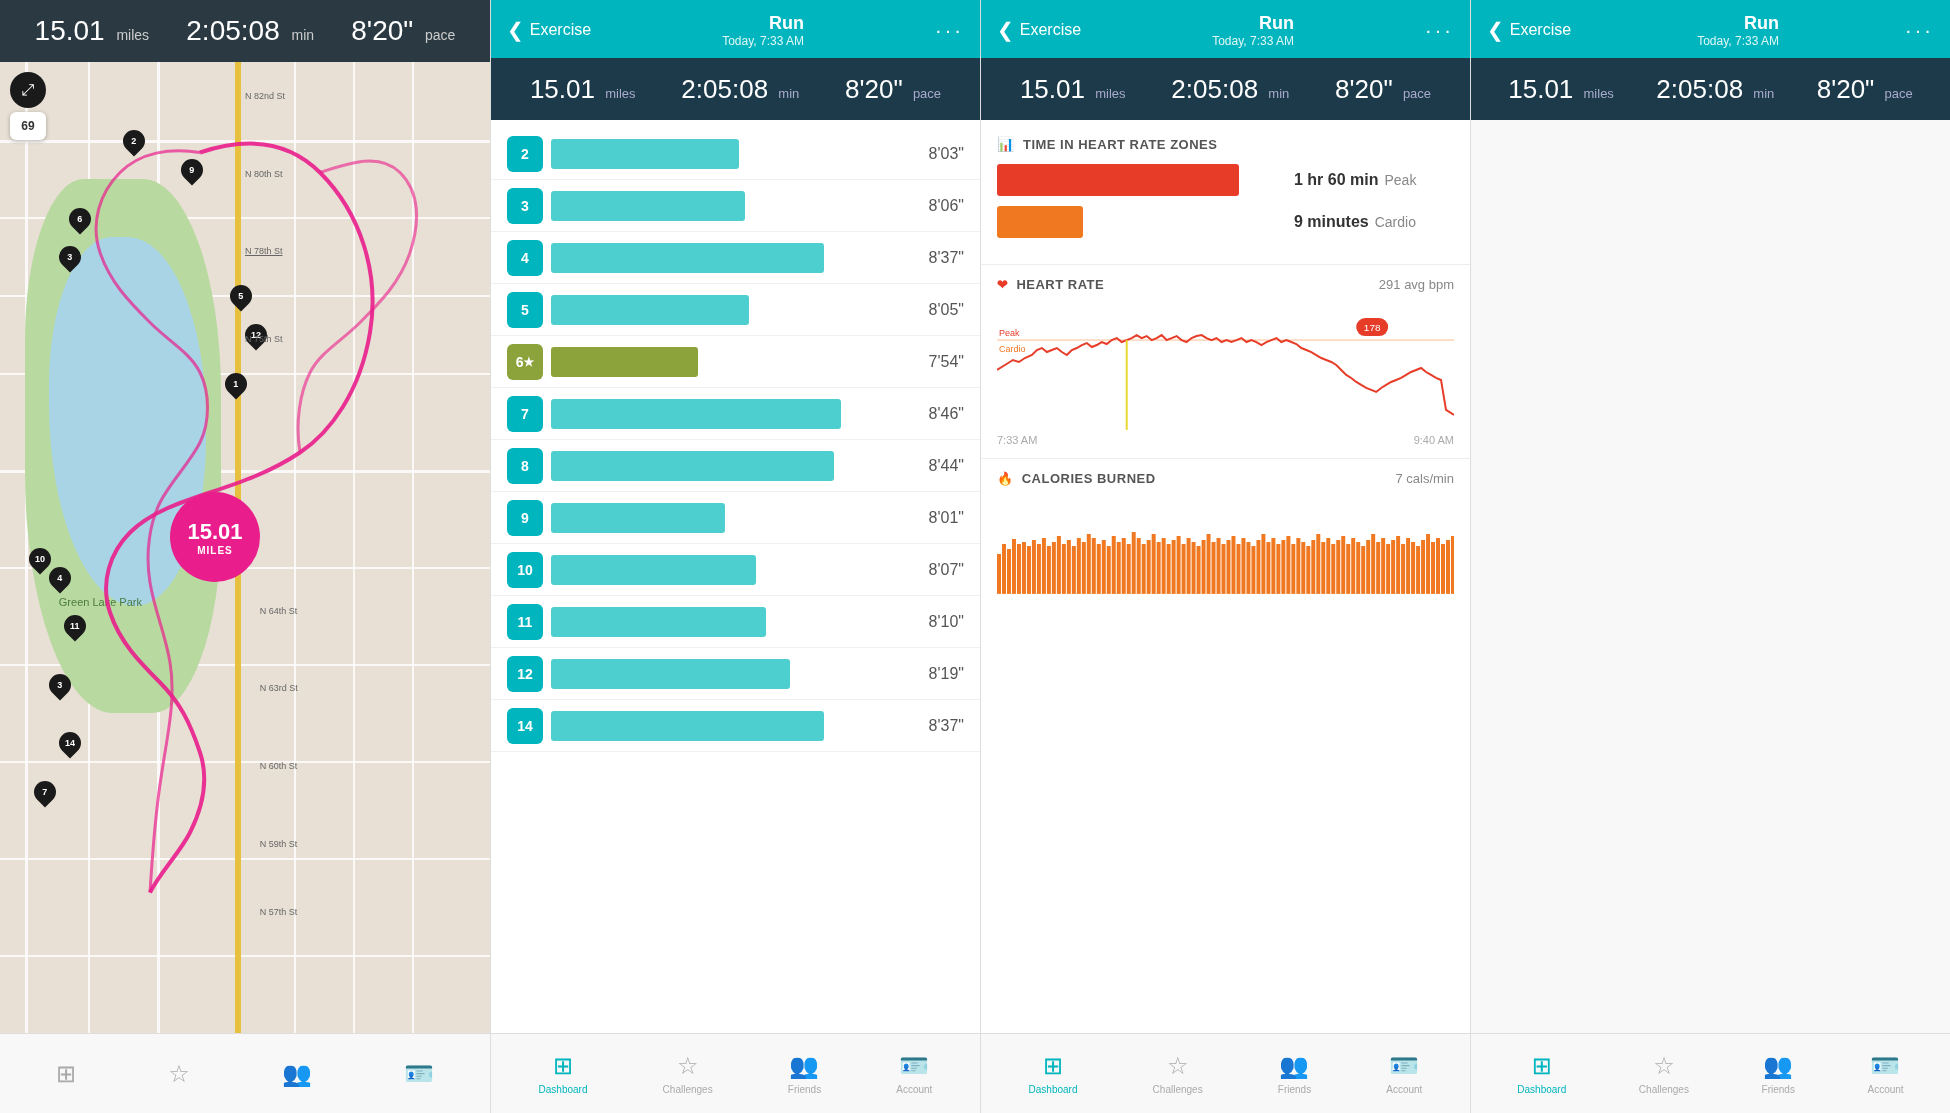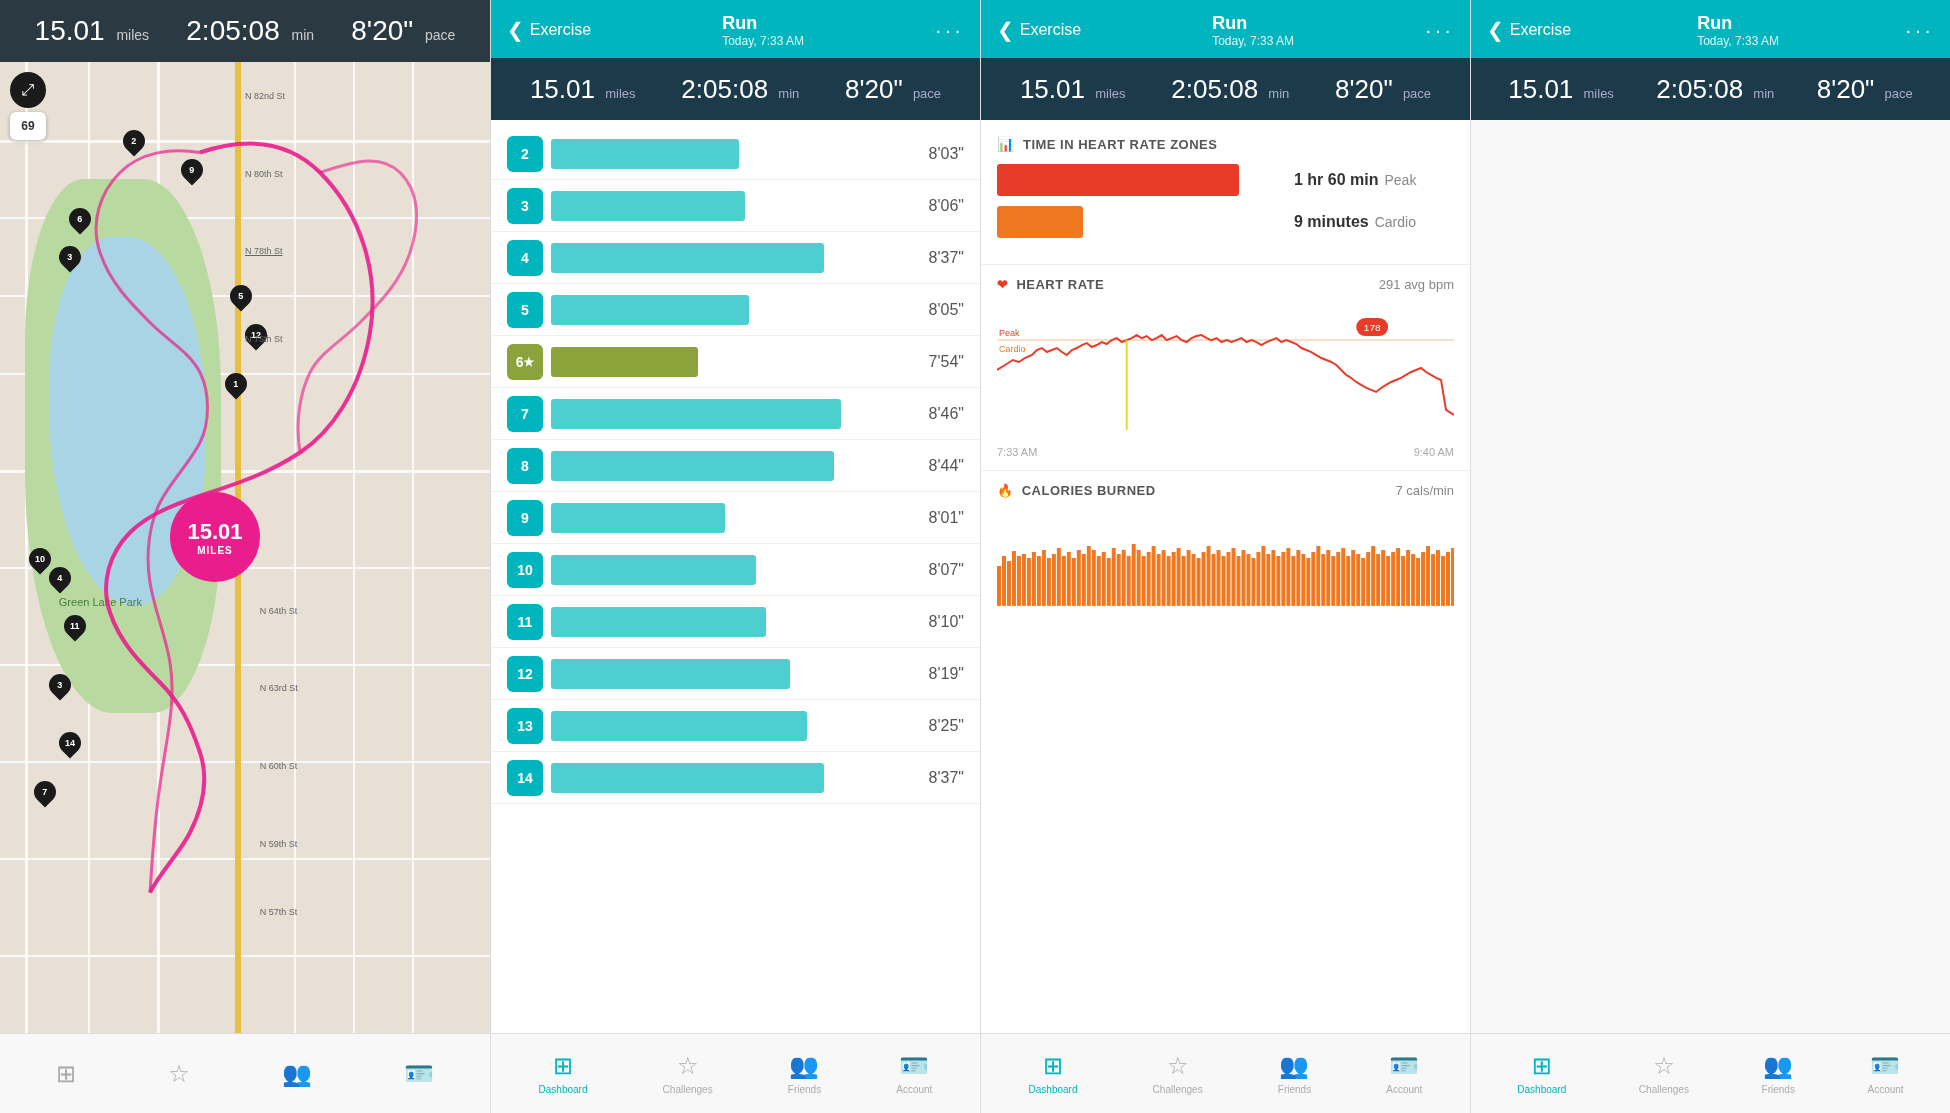--- a/index.html
+++ b/index.html
@@ -179,21 +179,21 @@
       background: #00b5bd;
       padding: 8px 16px 6px;
       display: flex;
       align-items: center;
       justify-content: space-between;
       height: 58px;
     }
     .header-left { display: flex; align-items: center; gap: 6px; color: #fff; }
     .back-arrow { font-size: 20px; color: #fff; }
     .header-back-label { font-size: 16px; color: #fff; }
-    .header-center { text-align: left; }
+    .header-center { text-align: right; }
     .header-title { color: #fff; font-size: 18px; font-weight: bold; }
     .header-subtitle { color: #e0f7f8; font-size: 12px; }
     .header-dots { color: #fff; font-size: 20px; letter-spacing: 3px; }
 
     .panel-stats {
       background: #1c3a4a;
       display: flex;
       align-items: center;
       justify-content: space-around;
       padding: 10px 16px;
@@ -372,21 +372,21 @@
       font-weight: 500;
       text-align: center;
     }
 
     
     .time-axis {
       display: flex;
       justify-content: space-between;
       font-size: 11px;
       color: #aaa;
-      margin-top: 16px;
+      margin-top: 4px;
     }
   </style>
 </head>
 <body>
 
 <div class="panel-map">
   <div class="top-stats">
     <div class="stat-block">
       <div class="stat-value">
         <span>15.01</span>
@@ -625,27 +625,20 @@
           <div class="lap-bar" style="width: 63%;"></div>
         </div>
         <div class="lap-time">8'10"</div>
       </div>
       <div class="lap-row">
         <div class="lap-num">12</div>
         <div class="lap-bar-wrap">
           <div class="lap-bar" style="width: 70%;"></div>
         </div>
         <div class="lap-time">8'19"</div>
-      </div>
-      <div class="lap-row">
-        <div class="lap-num">13</div>
-        <div class="lap-bar-wrap">
-          <div class="lap-bar" style="width: 75%;"></div>
-        </div>
-        <div class="lap-time">8'25"</div>
       </div>
       <div class="lap-row">
         <div class="lap-num">14</div>
         <div class="lap-bar-wrap">
           <div class="lap-bar" style="width: 80%;"></div>
         </div>
         <div class="lap-time">8'37"</div>
       </div>
     </div>
 

